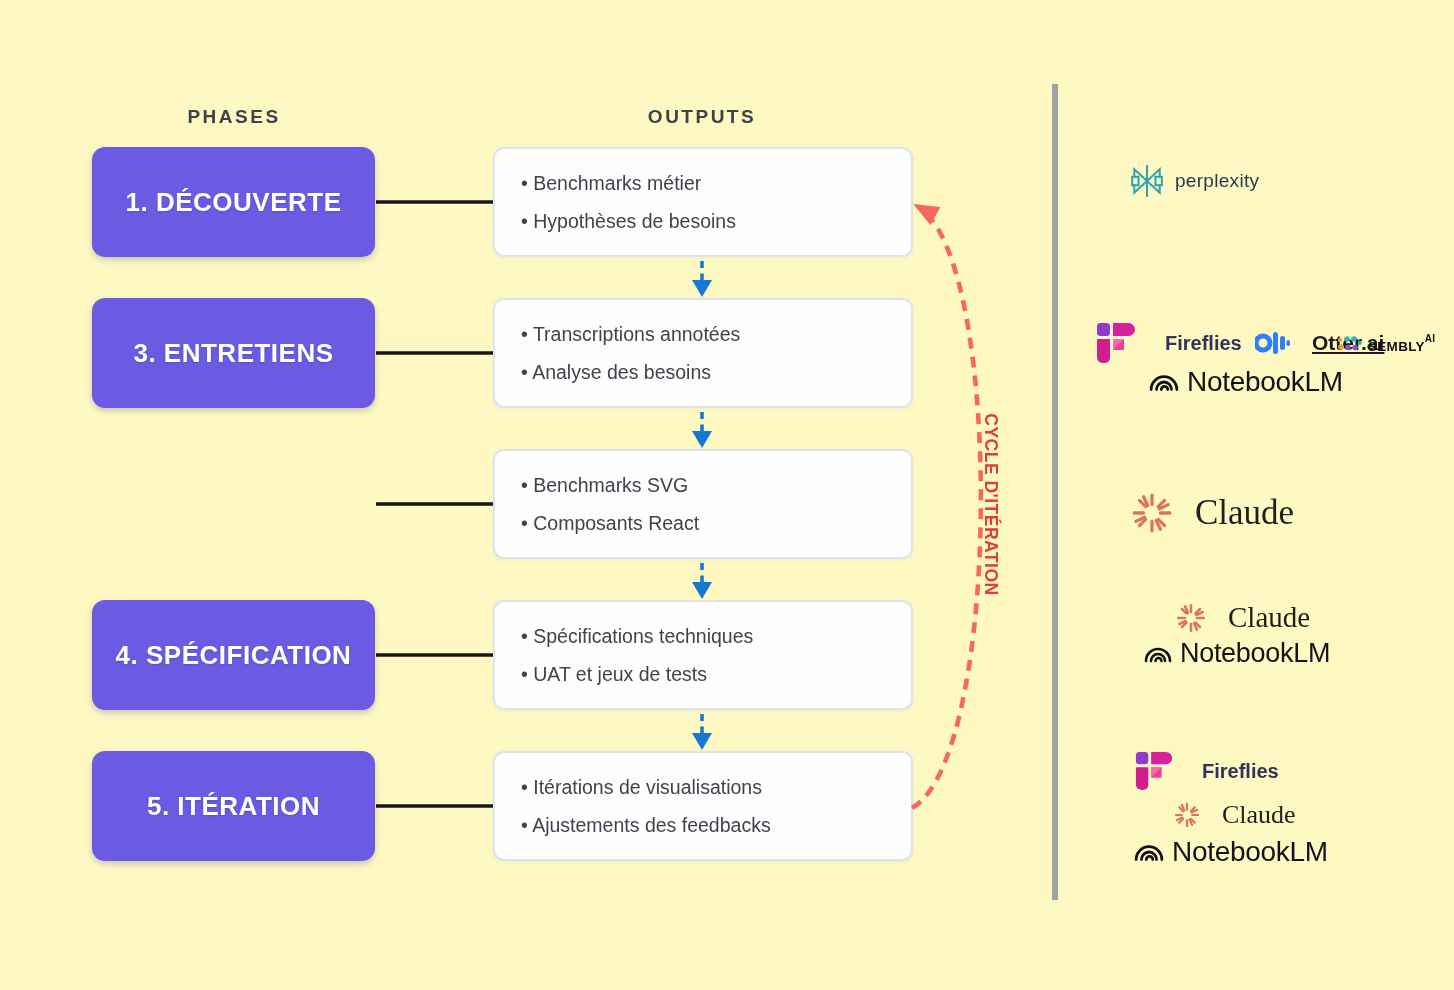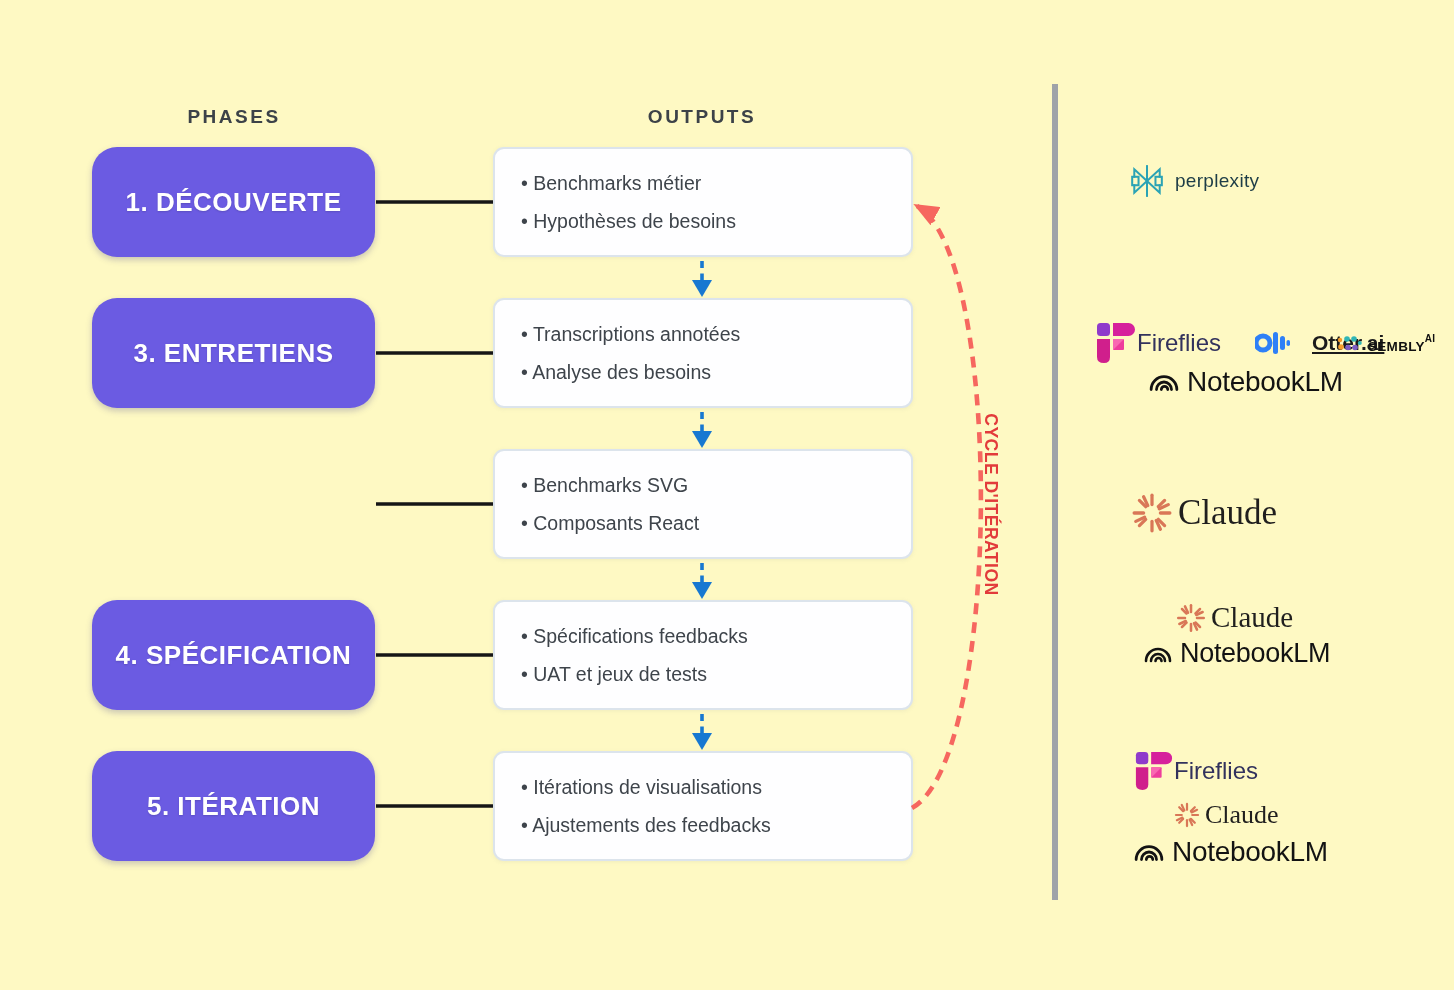--- a/index.html
+++ b/index.html
@@ -7,21 +7,21 @@
   .canvas{position:relative;width:1454px;height:990px;background:#fef9c3;overflow:hidden;}
 
   
   .col-hdr{position:absolute;top:106px;transform:translateX(-50%);font-size:19px;font-weight:bold;
            letter-spacing:2.5px;color:#3C4248;}
   .col-hdr.phases{left:234px;}
   .col-hdr.outputs{left:702px;}
 
   
   .phase-box{position:absolute;left:92px;width:283px;height:110px;background:var(--phase_box,#6B5BE2);
-             border-radius:25px;color:#fff;font-weight:bold;font-size:26px;display:flex;align-items:center;
+             border-radius:13px;color:#fff;font-weight:bold;font-size:26px;display:flex;align-items:center;
              justify-content:center;box-shadow:0 3px 6px rgba(70,70,140,.28);text-shadow:0 1px 2px rgba(0,0,0,.15);
              letter-spacing:.5px;text-align:center;}
 
   
   .out-box{position:absolute;left:493px;width:420px;height:110px;background:#FEFEFF;
            border:2px solid #DCE4EC;border-radius:11px;box-sizing:border-box;display:flex;flex-direction:column;
            justify-content:center;gap:15px;padding-left:26px;box-shadow:0 1px 4px rgba(130,140,160,.12);}
   .bullet{font-size:19.5px;color:#3E444B;}
   .bullet::before{content:"• ";}
 
@@ -31,26 +31,26 @@
   
   .cycle-label{position:absolute;left:885px;top:494px;width:210px;text-align:center;transform:rotate(90deg);
                font-weight:bold;font-size:17.5px;letter-spacing:.5px;color:var(--cycle_text,#E23B3B);}
 
   
   .divider{position:absolute;left:1052px;top:84px;width:6px;height:816px;background:#9FA3A8;}
 
   
   .lr{position:absolute;display:flex;align-items:center;white-space:nowrap;}
   .perplexity-text{font-size:19px;color:var(--perplexity_text,#1E3D47);font-weight:500;margin-left:10px;letter-spacing:.3px;}
-  .fireflies-text{font-size:24px;font-weight:400;color:var(--fireflies_text,#32325D);margin-left:0;}
+  .fireflies-text{font-size:20px;font-weight:700;color:var(--fireflies_text,#32325D);margin-left:28px;}
   .otter-text{font-size:21px;font-weight:bold;color:#1B1B1B;margin-left:22px;text-decoration:underline;}
   .sembly-text{font-size:13.5px;font-weight:800;color:#101010;margin-left:6px;letter-spacing:.3px;}
   .sembly-sup{font-size:10px;font-weight:800;color:#101010;vertical-align:9px;}
   .notebooklm-text{font-size:28px;font-weight:500;color:var(--notebooklm_black,#131313);margin-left:8px;letter-spacing:-.3px;}
-  .claude-text{font-family:"Liberation Serif",serif;color:#201F1E;margin-left:5px;}
+  .claude-text{font-family:"Liberation Serif",serif;color:#201F1E;margin-left:22px;}
   .claude-big .claude-text{font-size:35px;}
   .claude-sm .claude-text{font-size:29px;}
 </style>
 </head>
 <body>
 
 <div class="canvas">
 
   <div class="col-hdr phases">PHASES</div>
   <div class="col-hdr outputs">OUTPUTS</div>
@@ -66,21 +66,21 @@
   </div>
   <div class="out-box" style="top:298px">
     <div class="bullet">Transcriptions annotées</div>
     <div class="bullet">Analyse des besoins</div>
   </div>
   <div class="out-box" style="top:449px">
     <div class="bullet">Benchmarks SVG</div>
     <div class="bullet">Composants React</div>
   </div>
   <div class="out-box" style="top:600px">
-    <div class="bullet">Spécifications feedbacks</div>
+    <div class="bullet">Spécifications techniques</div>
     <div class="bullet">UAT et jeux de tests</div>
   </div>
   <div class="out-box" style="top:751px">
     <div class="bullet">Itérations de visualisations</div>
     <div class="bullet">Ajustements des feedbacks</div>
   </div>
 
   <svg class="overlay" width="1454" height="990" viewBox="0 0 1454 990">
     <defs>
       <marker id="redArrow" markerWidth="5.5" markerHeight="4.5" refX="4.6" refY="2.25" orient="auto">

